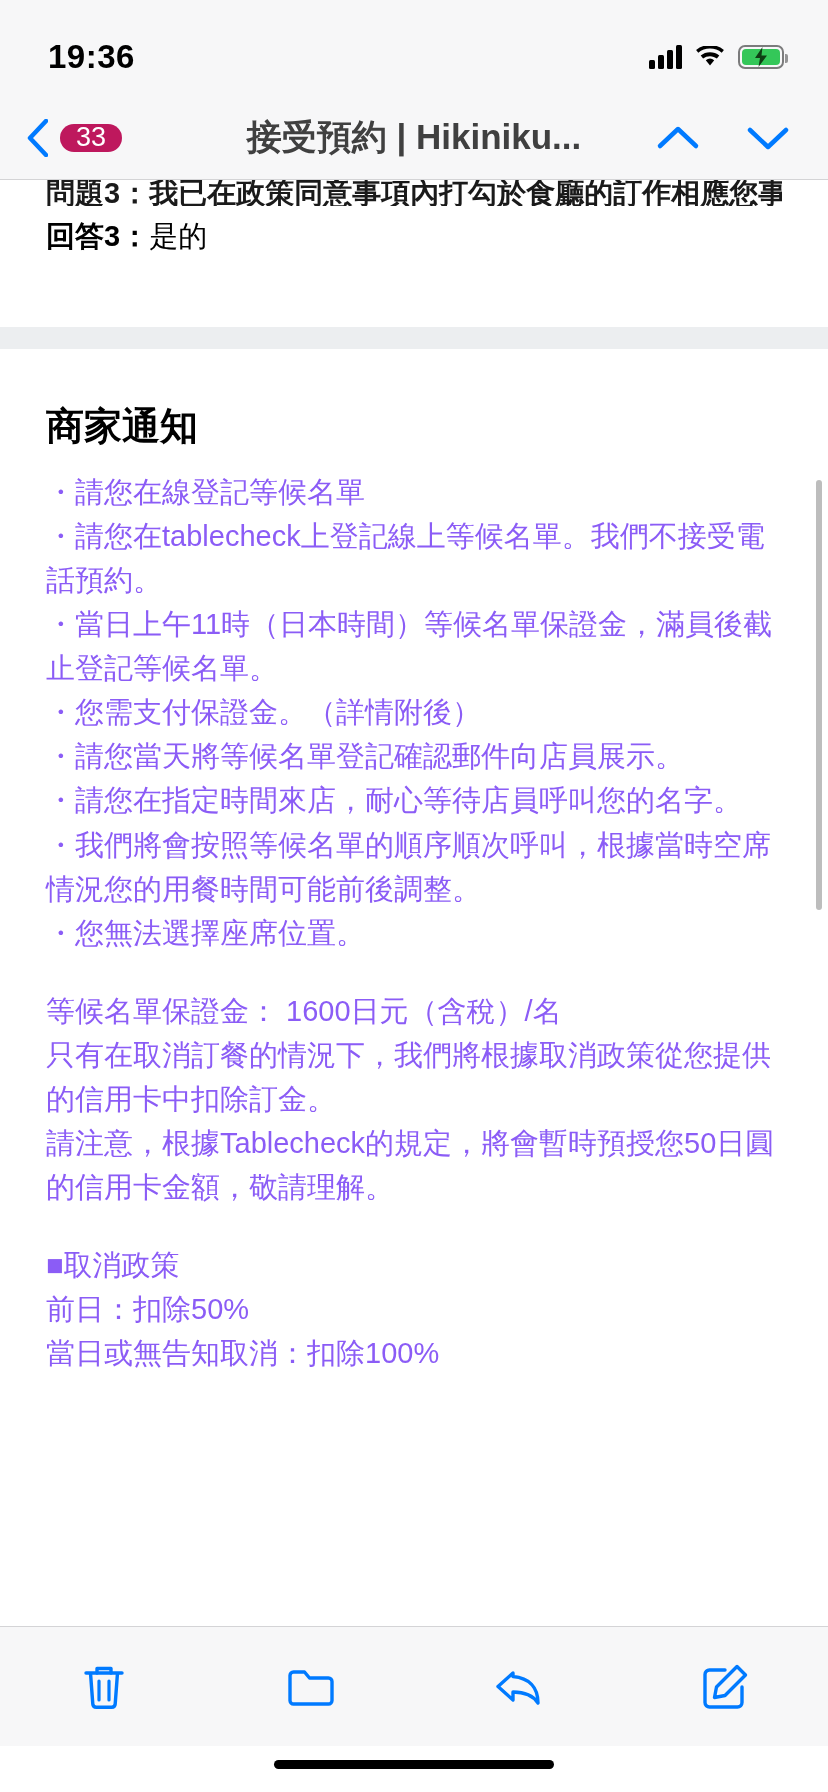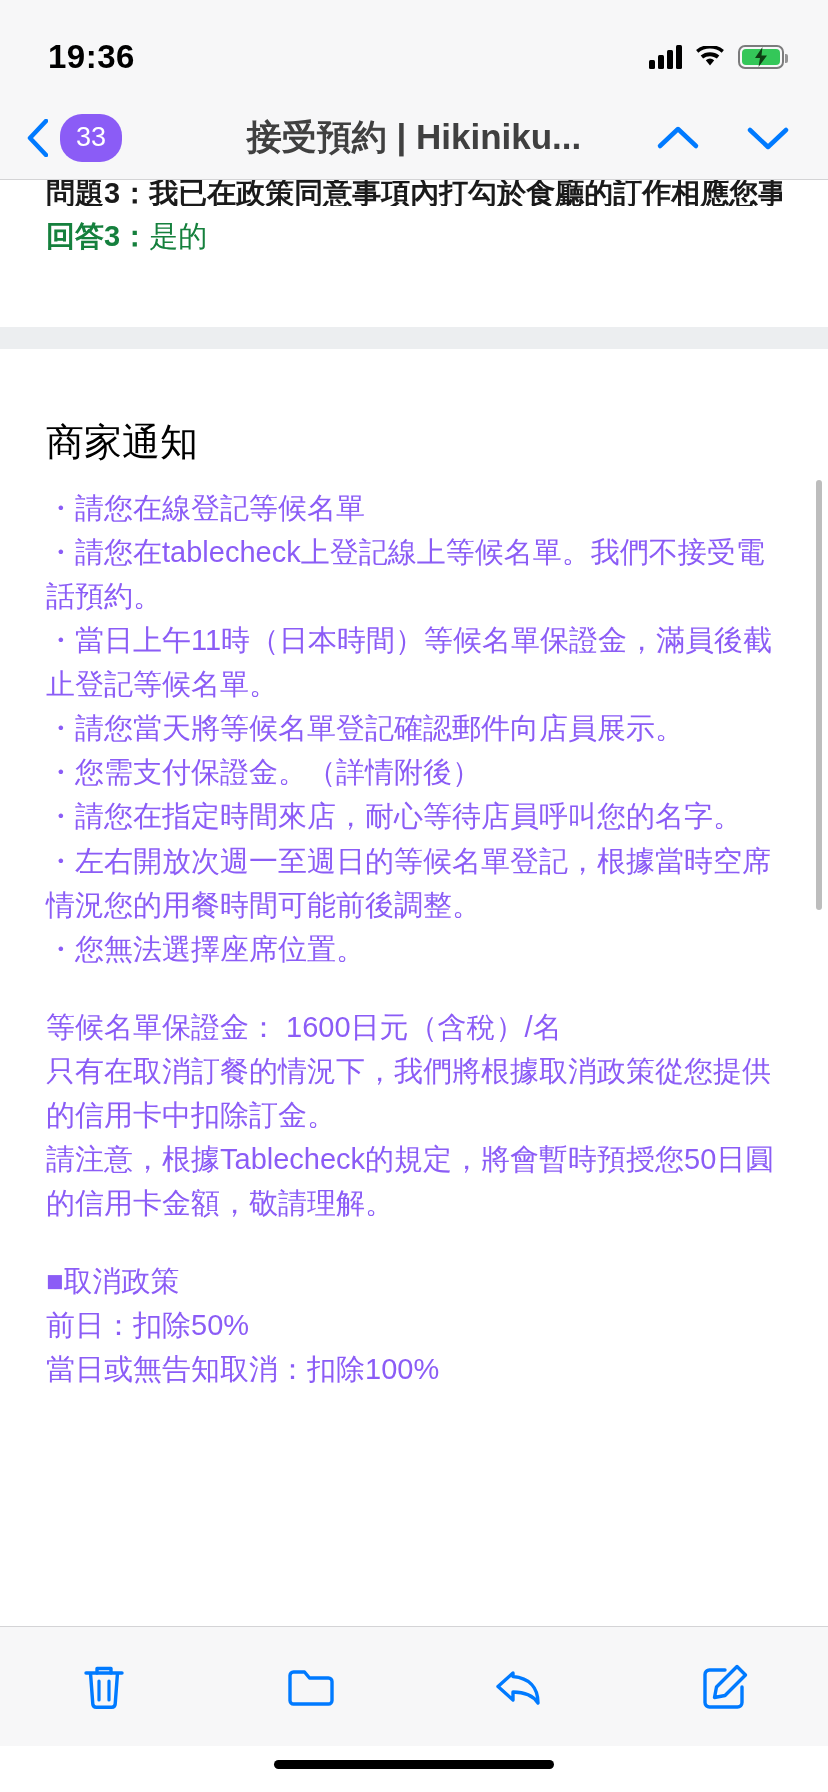--- a/index.html
+++ b/index.html
@@ -98,27 +98,27 @@
     flex: 0 0 auto;
     position: relative;
   }
   .nav-back {
     display: flex;
     align-items: center;
     gap: 12px;
   }
   .chev-left { width: 22px; height: 38px; }
   .badge {
-    background: #8b5cf6;
+    background: #be185d;
     color: #fff;
     font-size: 27px;
     font-weight: 500;
     border-radius: 22px;
     min-width: 62px;
-    height: 48px;
+    height: 28px;
     display: flex;
     align-items: center;
     justify-content: center;
     padding: 0 12px;
   }
   .nav-title {
     position: absolute;
     left: 0; right: 0;
     text-align: center;
     font-size: 35px;
@@ -159,40 +159,40 @@
     height: 26px;
     overflow: hidden;
     color: #1a1a1a;
     font-size: 29px;
     line-height: 0.9;
     font-weight: 600;
     white-space: nowrap;
   }
   .qa-line {
     font-size: 29px;
-    color: #15803d;
+    color: #000000;
     padding-top: 8px;
   }
   .qa-line b { font-weight: 700; }
   .gap-band {
     height: 68px;
     background: #ffffff;
   }
   .divider-band {
     height: 22px;
     background: #eceef0;
   }
   .section {
     padding: 0 46px;
   }
   .section-title {
     font-size: 38px;
-    font-weight: 400;
+    font-weight: 700;
     color: #000;
-    margin: 68px 0 18px;
+    margin: 52px 0 18px;
   }
   .para {
     font-size: 29px;
     line-height: 1.52;
     color: #8b5cf6;
     margin: 0;
   }
   .blank { height: 34px; }
   .scrollbar {
     position: absolute;
@@ -296,24 +296,24 @@
 
       <div class="gap-band"></div>
       <div class="divider-band"></div>
 
       <div class="section">
         <div class="section-title">商家通知</div>
 
         <p class="para">・請您在線登記等候名單</p>
         <p class="para">・請您在tablecheck上登記線上等候名單。我們不接受電話預約。</p>
         <p class="para">・當日上午11時（日本時間）等候名單保證金，滿員後截止登記等候名單。</p>
+        <p class="para">・您需支付保證金。（詳情附後）</p>
         <p class="para">・請您當天將等候名單登記確認郵件向店員展示。</p>
-        <p class="para">・您需支付保證金。（詳情附後）</p>
         <p class="para">・請您在指定時間來店，耐心等待店員呼叫您的名字。</p>
-        <p class="para">・左右開放次週一至週日的等候名單登記，根據當時空席情況您的用餐時間可能前後調整。</p>
+        <p class="para">・我們將會按照等候名單的順序順次呼叫，根據當時空席情況您的用餐時間可能前後調整。</p>
         <p class="para">・您無法選擇座席位置。</p>
 
         <div class="blank"></div>
 
         <p class="para">等候名單保證金： 1600日元（含稅）/名</p>
         <p class="para">只有在取消訂餐的情況下，我們將根據取消政策從您提供的信用卡中扣除訂金。</p>
         <p class="para">請注意，根據Tablecheck的規定，將會暫時預授您50日圓的信用卡金額，敬請理解。</p>
 
         <div class="blank"></div>
 

